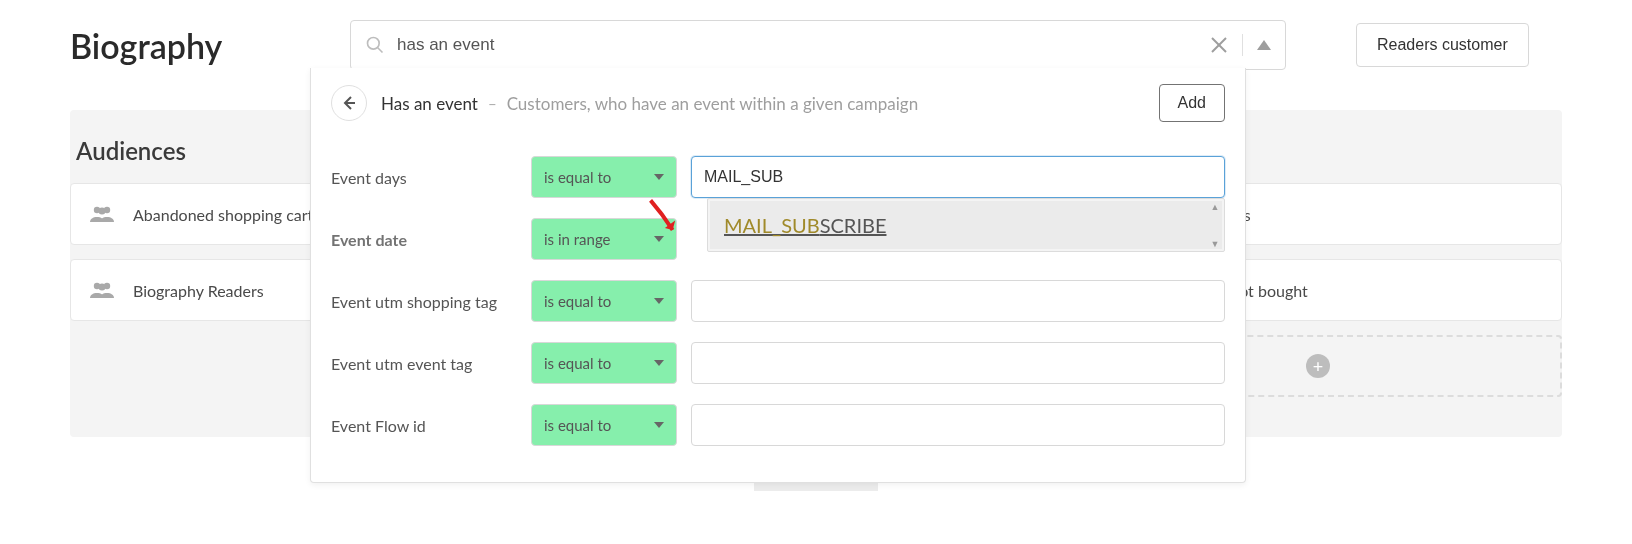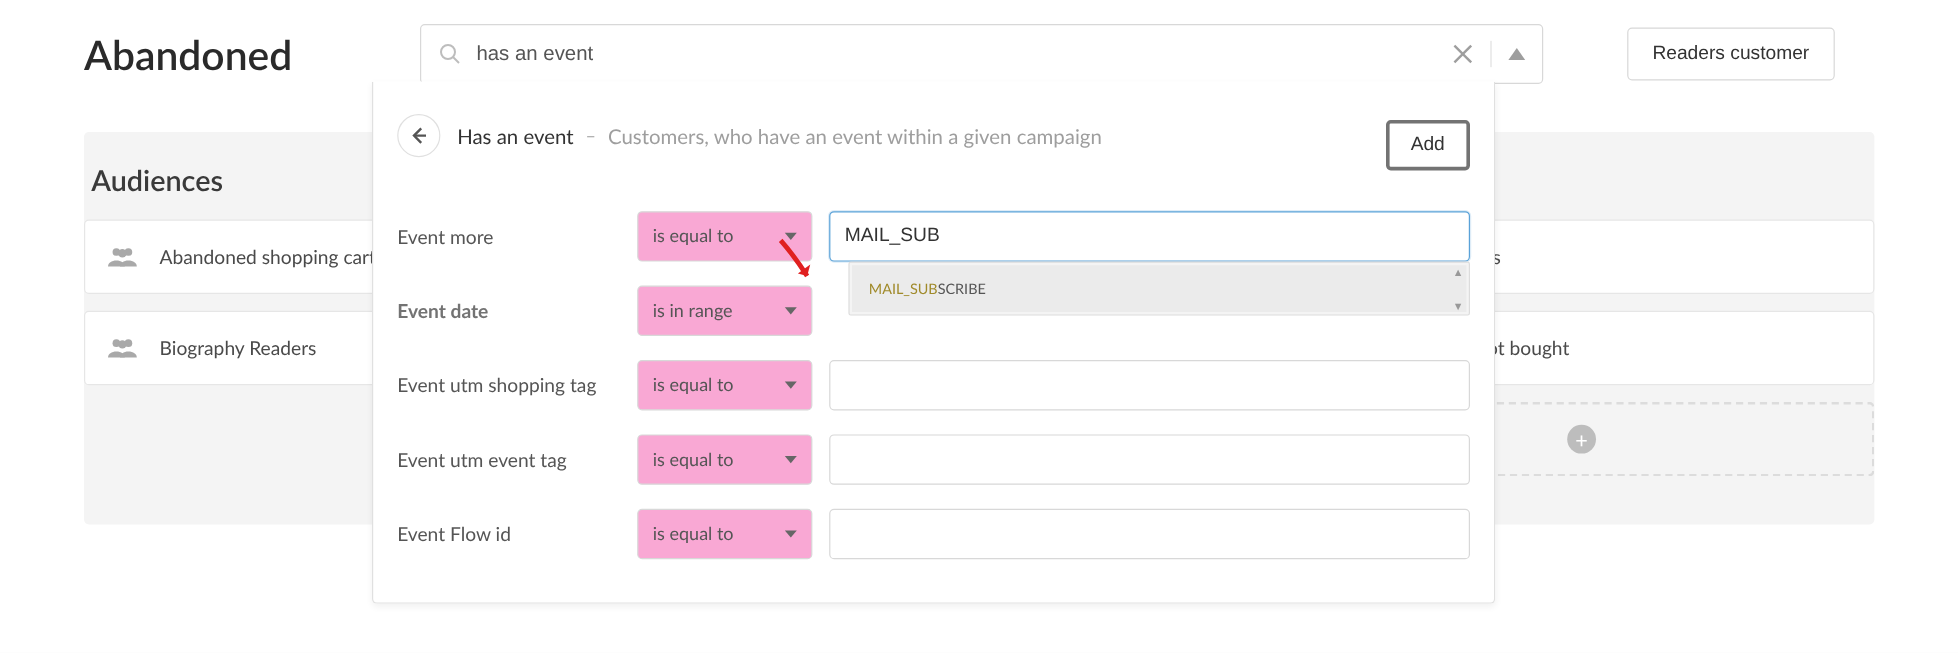--- a/index.html
+++ b/index.html
@@ -178,28 +178,27 @@
       justify-content:center;
       margin-right: 14px;
       cursor: pointer;
       color: #555;
     }
     .pop-head .t1 { font-size: 17px; color: #333; }
     .pop-head .dash { color: #aaa; margin: 0 10px; }
     .pop-head .t2 { font-size: 17px; color: #9e9e9e; }
     .add-btn {
       margin-left: auto;
-      border: 3px solid #737373;
+      border: 1px solid #737373;
       background: #fff;
       border-radius: 4px;
       padding: 9px 18px;
       font-size: 16px;
       cursor: pointer;
       color: #333;
-      margin-top: 16px;
     }
 
     .filters { padding: 8px 20px 0 20px; }
     .filter-row {
       display: flex;
       align-items: center;
       padding: 10px 0;
       gap: 14px;
       position: relative;
     }
@@ -207,21 +206,21 @@
       width: 186px;
       font-size: 16px;
       color: #555;
     }
     .filter-label.bold { font-weight: 700; color: #737373; }
     .sel {
       width: 146px;
       height: 42px;
       border: 1px solid #d8d8d8;
       border-radius: 4px;
-      background: #f9a8d4;
+      background: #86efac;
       display:flex;
       align-items:center;
       justify-content: space-between;
       padding: 0 12px;
       font-size: 15px;
       color: #555;
       cursor: pointer;
     }
     .sel .tri {
       width: 0; height: 0;
@@ -251,23 +250,24 @@
       top: 52px;
       background: #f4f4f4;
       border: 1px solid #dcdcdc;
       border-radius: 2px;
       z-index: 20;
       padding: 2px;
     }
     .ac-item {
       background: #ebebeb;
       padding: 12px 14px;
-      font-size: 12px;
-      color: #555;
-      cursor: pointer;
+      font-size: 20px;
+      color: #555;
+      cursor: pointer;
+      text-decoration: underline;
     }
     .ac-item .hl { color: #a08a2a; }
     .ac-scroll {
       position: absolute;
       right: 2px;
       top: 2px;
       bottom: 2px;
       width: 14px;
       display:flex;
       flex-direction:column;
@@ -291,21 +291,21 @@
       fill: none;
     }
     .arrow-head { fill: #e02020; }
 
     svg { display:block; }
   </style>
 </head>
 <body>
 
 <div class="page-header">
-  <div class="page-title">Abandoned</div>
+  <div class="page-title">Biography</div>
 
   <div class="search-wrap">
     <span class="search-ic">
       <svg width="20" height="20" viewBox="0 0 24 24">
           <circle cx="10" cy="10" r="7" stroke="#bdbdbd" stroke-width="2" fill="none"></circle>
           <line x1="15" y1="15" x2="21" y2="21" stroke="#bdbdbd" stroke-width="2"></line>
         </svg>
     </span>
     <input type="text" value="has an event" style="">
     <div class="search-actions">
@@ -416,21 +416,21 @@
         </svg>
     </span>
     <span class="t1">Has an event</span>
     <span class="dash">–</span>
     <span class="t2">Customers, who have an event within a given campaign</span>
     <button class="add-btn">Add</button>
   </div>
 
   <div class="filters">
     <div class="filter-row" style="position:relative;">
-      <span class="filter-label">Event more</span>
+      <span class="filter-label">Event days</span>
       <div class="sel">
         <span>is equal to</span>
         <span class="tri"></span>
       </div>
       <input class="val-input active" value="MAIL_SUB" style="">
 
       <div class="autocomplete">
         <div class="ac-item">
           <span class="hl">MAIL_SUB</span><span>SCRIBE</span>
         </div>

